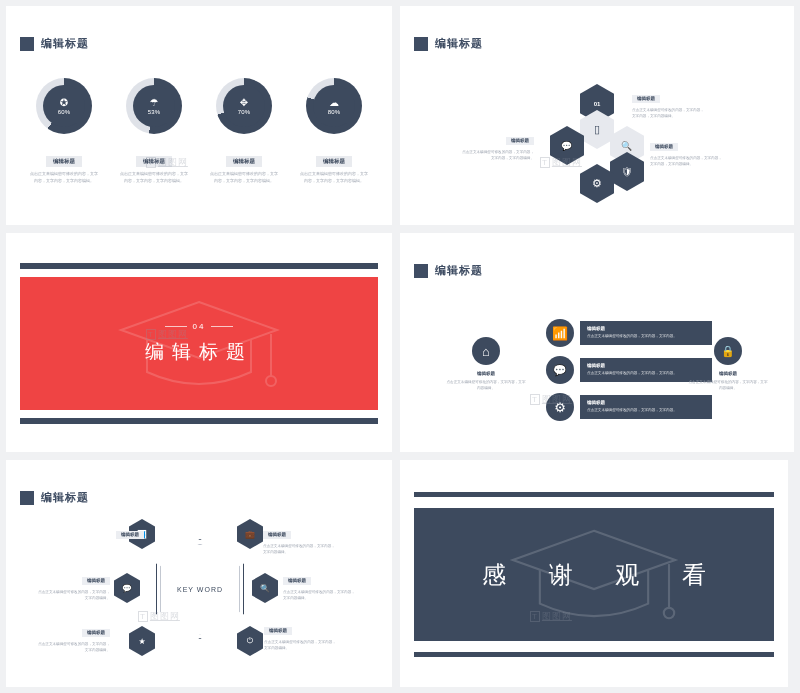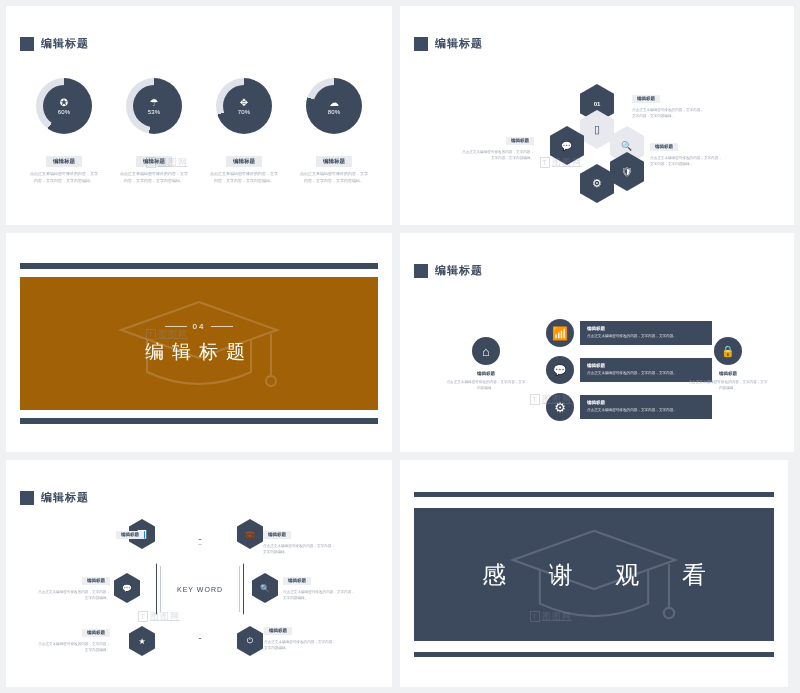--- a/index.html
+++ b/index.html
@@ -130,21 +130,21 @@
   
   .band-top, .band-bot {
     position: absolute; left: 14px; right: 14px;
     height: 6px; background: #3d4a5e;
   }
   .band-top { top: 30px; }
   .band-bot { bottom: 28px; }
   .bigpanel {
     position: absolute; left: 14px; right: 14px;
     top: 44px; bottom: 42px;
-    background: #a16207;
+    background: #ef4444;
     display: flex; flex-direction: column;
     align-items: center; justify-content: center;
     color: #ffffff;
     overflow: hidden;
   }
   .cap-svg { position: absolute; opacity: .16; }
   .sec-num {
     font-size: 8px; letter-spacing: 2px; position: relative; z-index: 2;
     display: flex; align-items: center; gap: 6px;
   }

